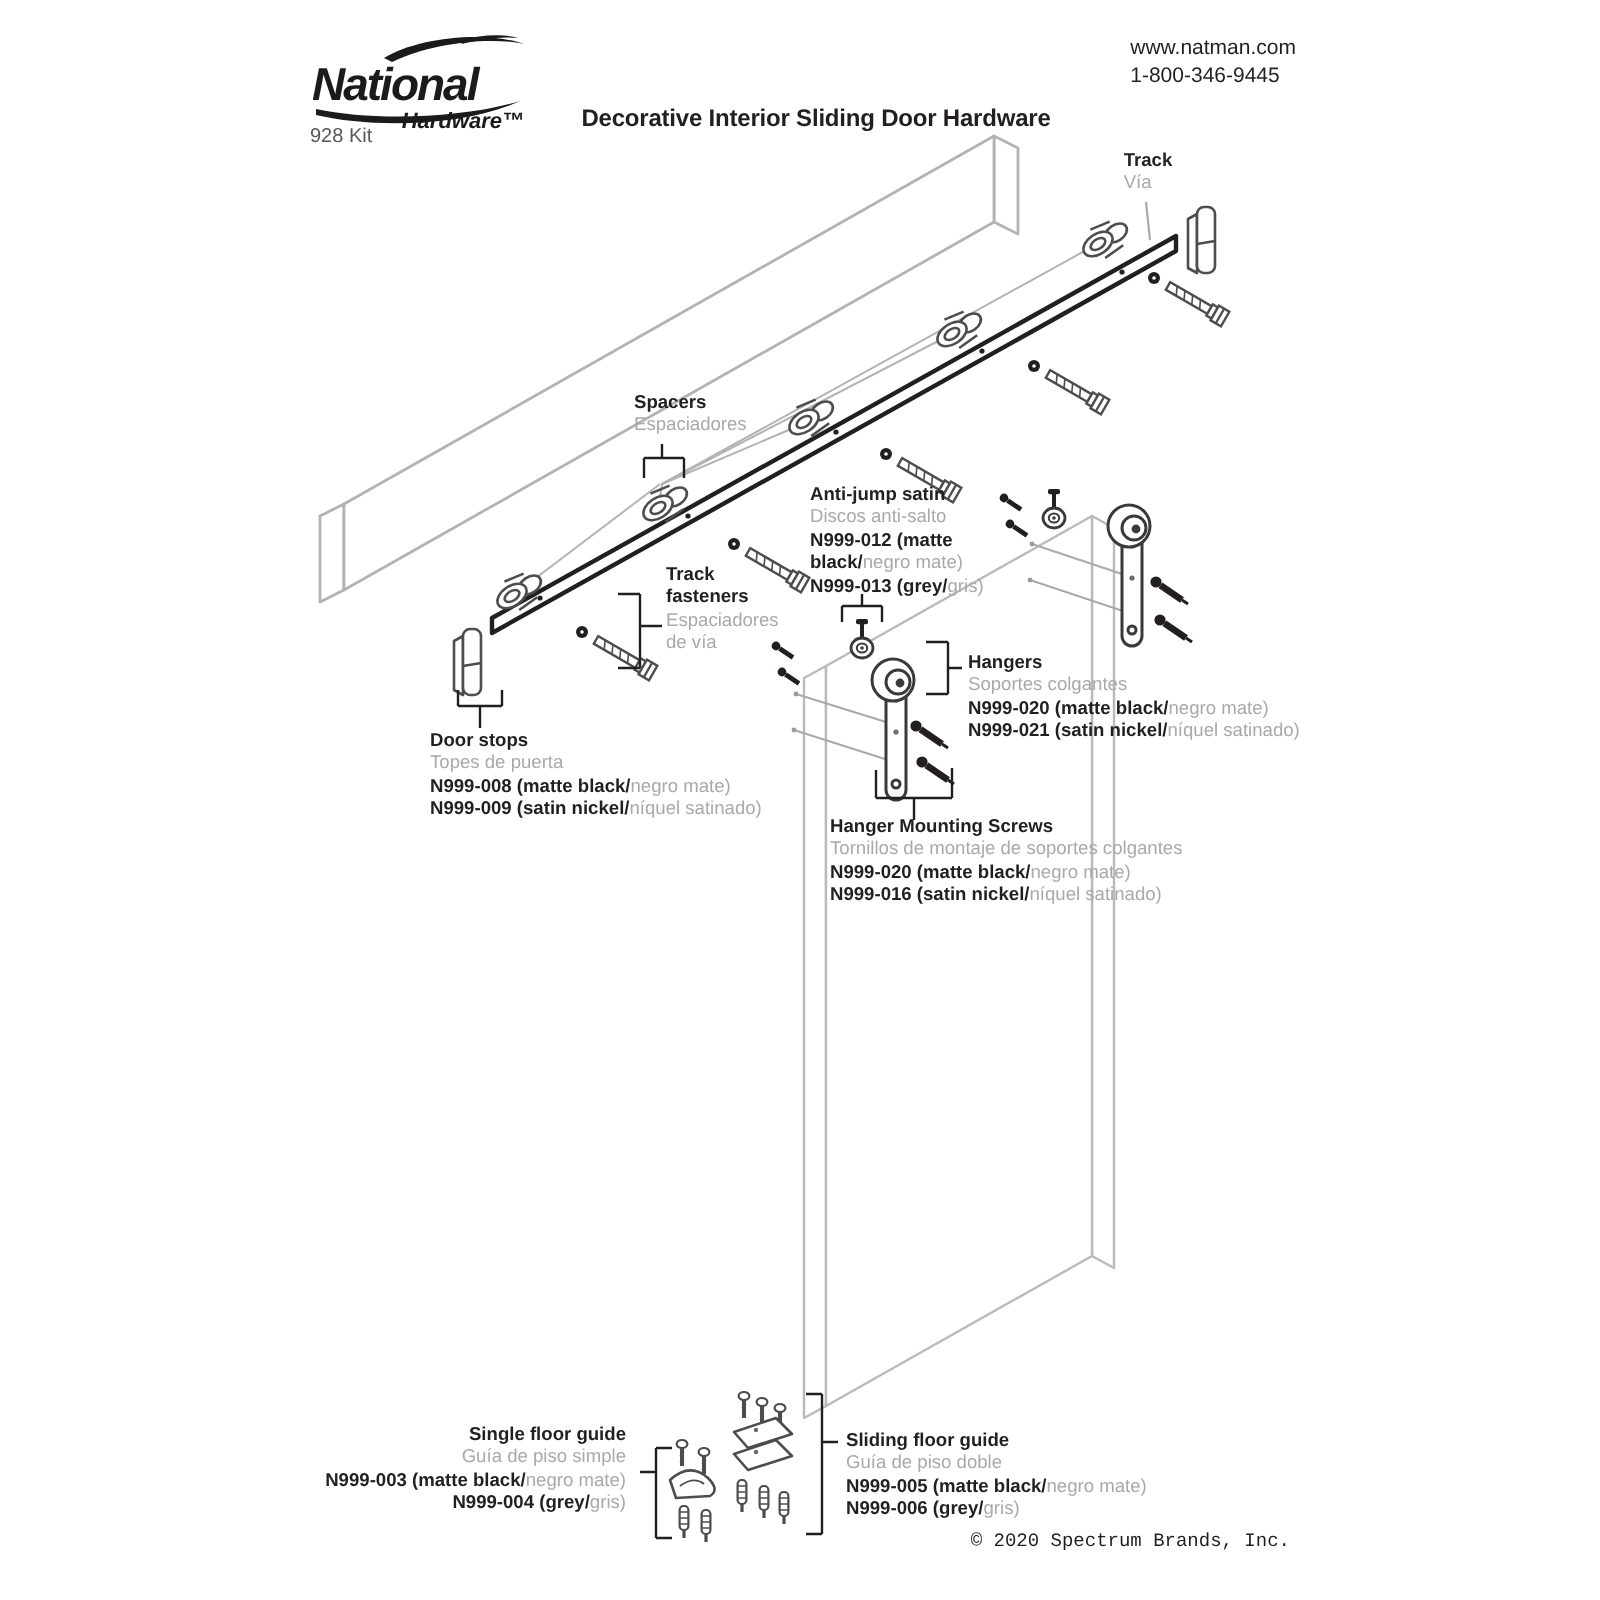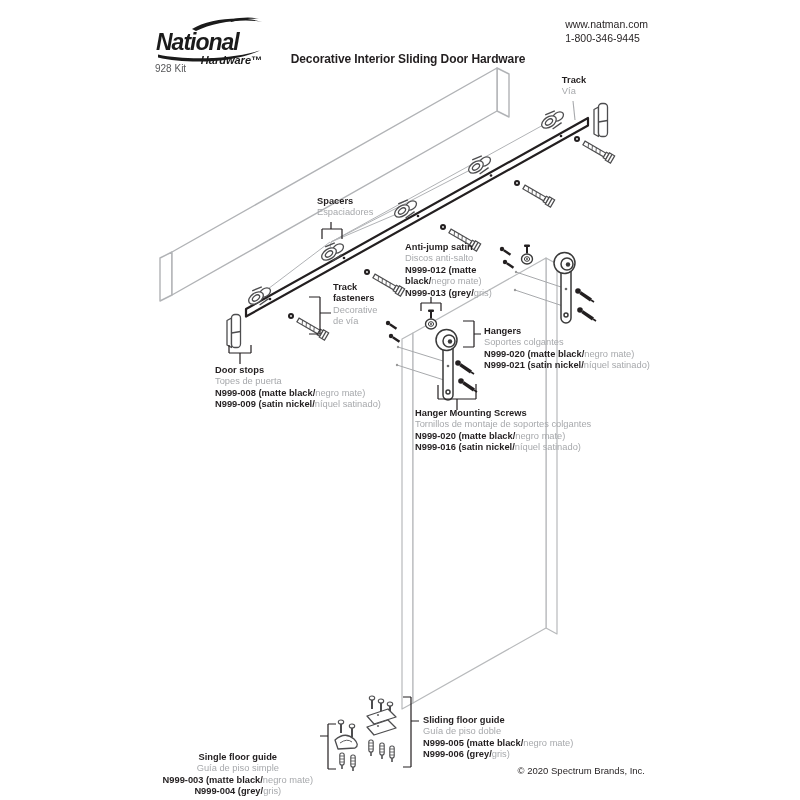--- a/index.html
+++ b/index.html
@@ -3,27 +3,27 @@
 <meta charset="utf-8">
 <style>
   html,body{margin:0;padding:0;background:#fff;}
   .page{position:relative;width:800px;height:800px;background:#fff;overflow:hidden;
         font-family:"Liberation Sans",sans-serif;color:#231f20;}
   .abs{position:absolute;}
   .art{position:absolute;left:0;top:0;width:800px;height:800px;}
   .title{font-size:12px;font-weight:bold;letter-spacing:-0.1px;white-space:nowrap;margin-top:32px;}
   .contacts{font-size:10.5px;line-height:14px;text-align:left;white-space:nowrap;}
   .kit{font-size:10px;color:#58595b;}
-  .copy{font-size:9.5px;white-space:nowrap;}
+  .copy{font-size:9.5px;white-space:nowrap;font-family:Liberation Mono, monospace;}
   .lbl{position:absolute;font-size:9.3px;line-height:11.4px;white-space:nowrap;}
   .lbl .nm{font-weight:bold;color:#231f20;}
   .lbl .es{color:#a7a9ac;}
   .lbl.wrap{white-space:normal;}
   .ctr{text-align:left;transform:translateX(-50%);}
-  .rgt{text-align:center;margin-top:40px;}
+  .rgt{text-align:right;}
 </style>
 </head>
 <body>
 
 <div class="page">
 
   <svg class="art" viewBox="0 0 800 800" aria-hidden="true">
     <defs>
       <g id="spc" stroke="#4d4d4f" stroke-width="1.3" fill="#fff">
         <ellipse cx="9" cy="-5.5" rx="4" ry="6" transform="rotate(56 9 -5.5)"></ellipse>
@@ -249,21 +249,21 @@
 
   <div class="lbl wrap" style="left:405px;top:242px;width:100px">
     <div class="nm">Anti-jump satin</div>
     <div class="es">Discos anti-salto</div>
     <div><span class="nm">N999-012 (matte black/</span><span class="es">negro mate)</span></div>
     <div><span class="nm">N999-013 (grey/</span><span class="es">gris)</span></div>
   </div>
 
   <div class="lbl wrap" style="left:333px;top:282px;width:54px">
     <div class="nm">Track fasteners</div>
-    <div class="es">Decorative de vía</div>
+    <div class="es">Espaciadores de vía</div>
   </div>
 
   <div class="lbl" style="left:215px;top:365px">
     <div class="nm">Door stops</div>
     <div class="es">Topes de puerta</div>
     <div><span class="nm">N999-008 (matte black/</span><span class="es">negro mate)</span></div>
     <div><span class="nm">N999-009 (satin nickel/</span><span class="es">níquel satinado)</span></div>
   </div>
 
   <div class="lbl" style="left:484px;top:326px">

